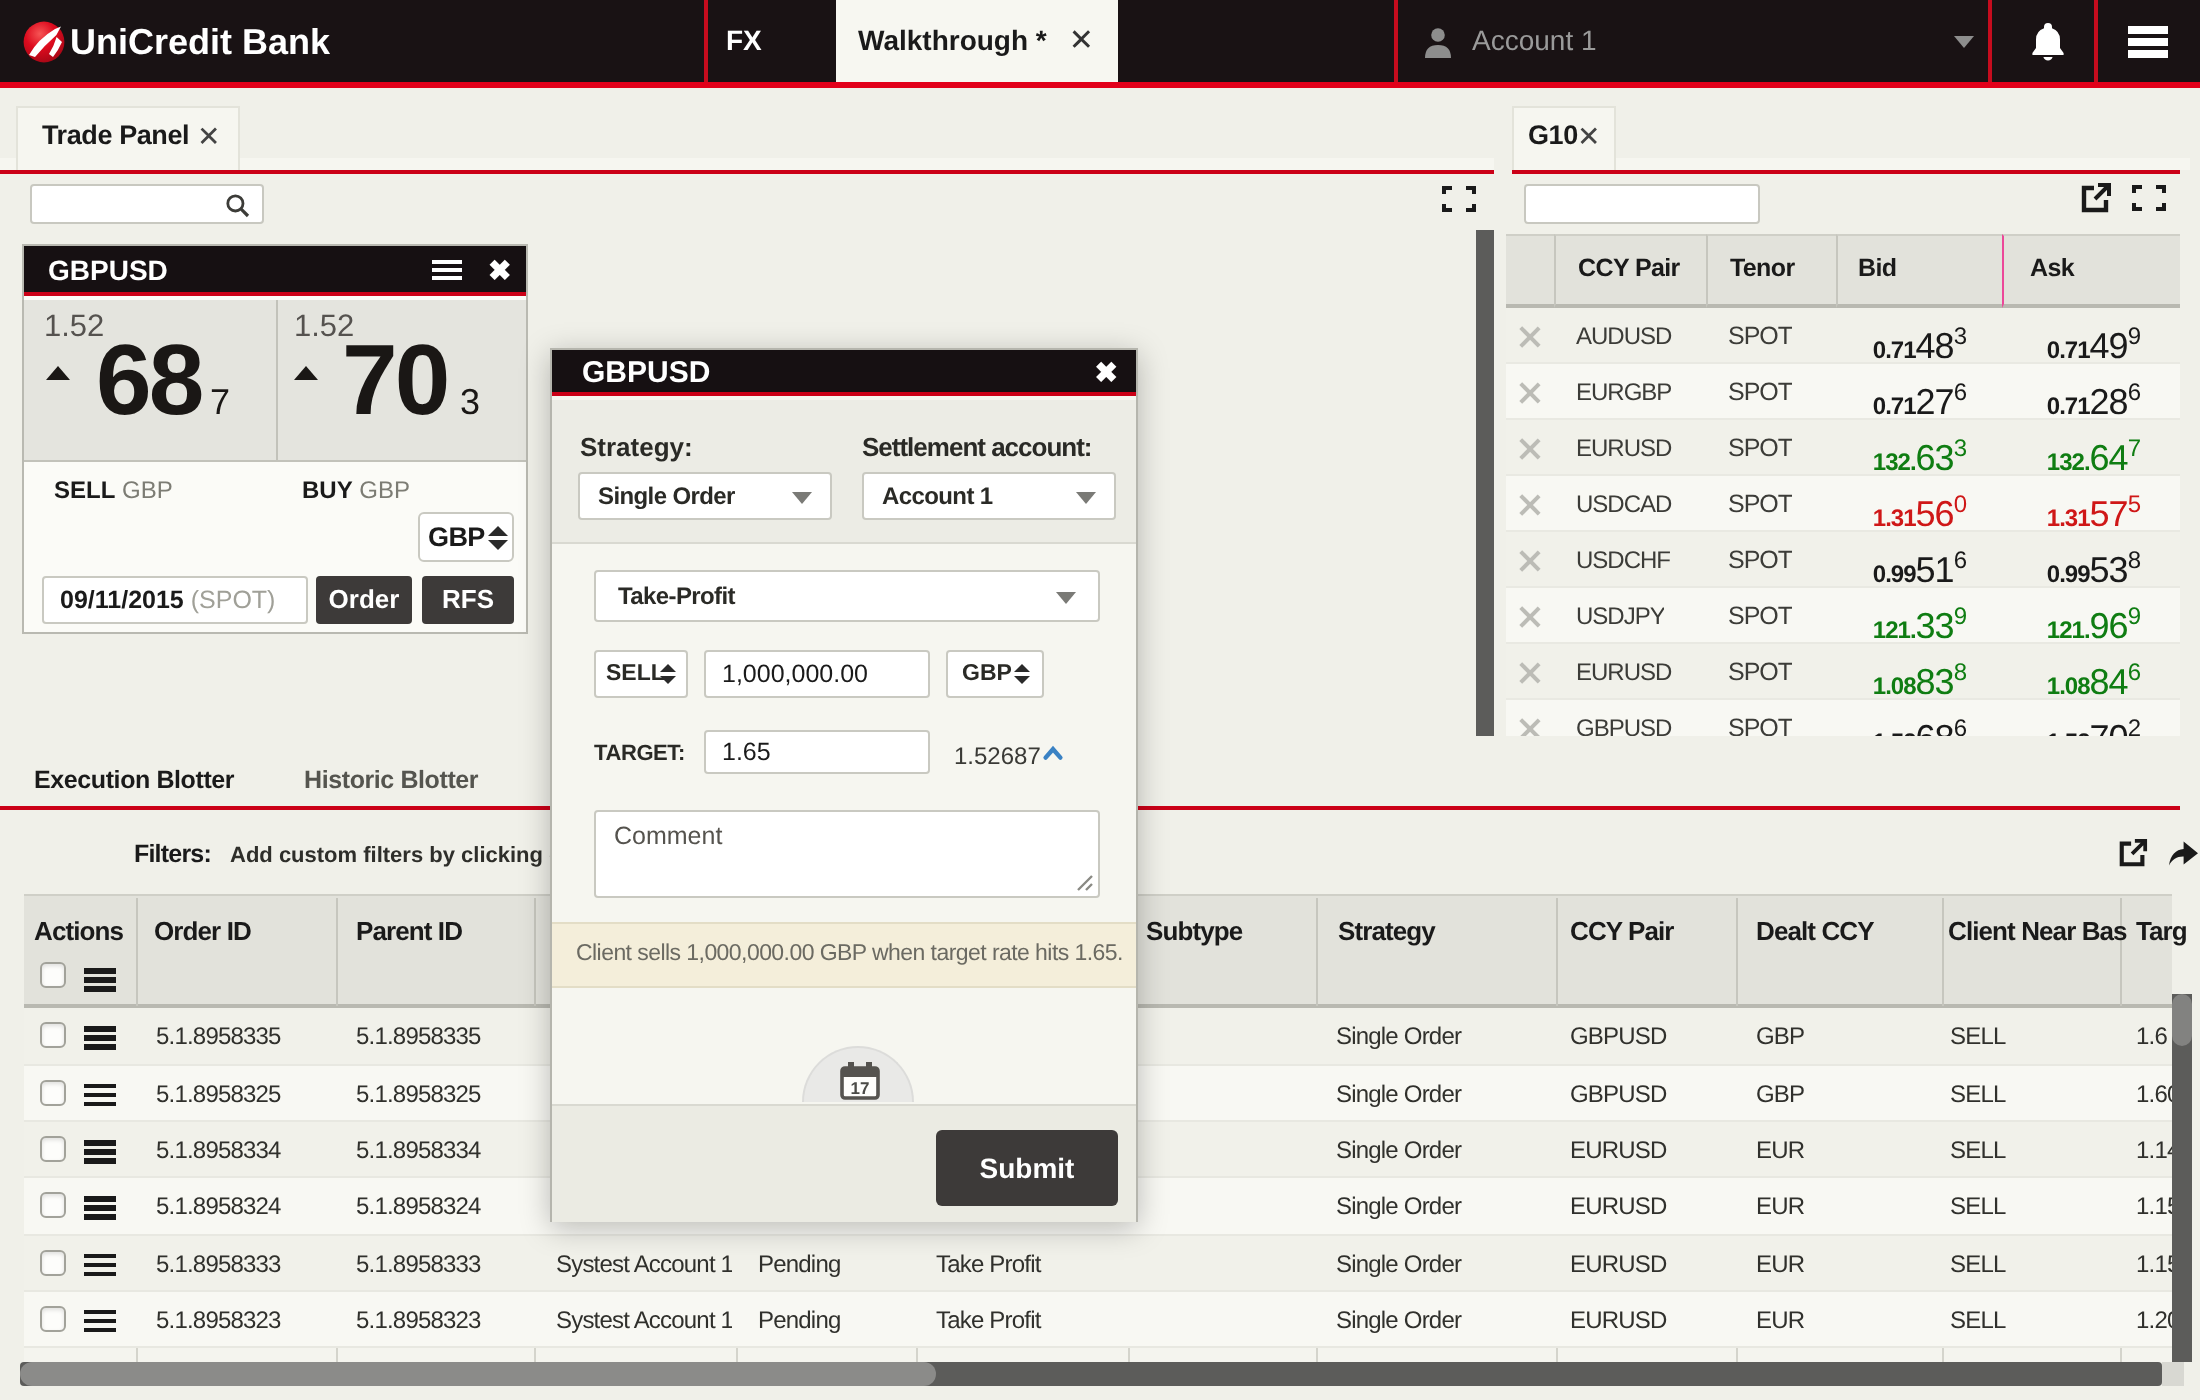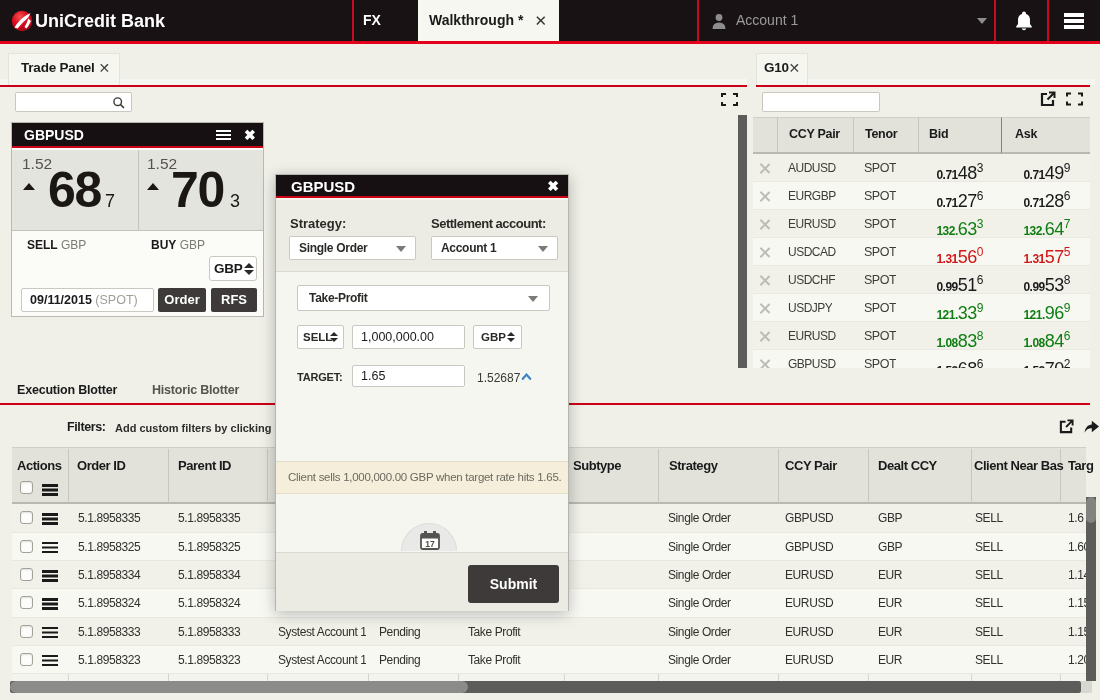--- a/index.html
+++ b/index.html
@@ -432,20 +432,26 @@
         <div class="u"></div>
         <div class="d"></div>
       </div>
   </div>
   <div class="dlbl" style="left:21px;top:196px;font-size:11px;letter-spacing:-0.2px">TARGET:</div>
   <div class="inp" style="left:76px;top:190px;width:113px;height:22px;line-height:20px"><span style="margin-left:8px">1.65</span></div>
   <div style="position:absolute;left:201px;top:196px;font-size:12px;color:#3a3a36">1.52687</div>
   <svg style="position:absolute;left:245px;top:197px" width="11" height="9" viewBox="0 0 11 9">
       <path d="M1.8 6.8 L5.5 2.6 L9.2 6.8" fill="none" stroke="#3a82c4" stroke-width="2.2" stroke-linecap="round"></path>
     </svg>
+  <div class="inp" style="left:21px;top:230px;width:253px;height:44px">
+    <span style="position:absolute;left:9px;top:5px;color:#55534e">Comment</span>
+    <svg style="position:absolute;right:2px;bottom:2px" width="9" height="9" viewBox="0 0 9 9">
+        <path d="M8 1 L1 8 M8 5 L5 8" stroke="#8a8a84" stroke-width="1.2" fill="none"></path>
+      </svg>
+  </div>
   <div id="beige"><span style="margin-left:12px">Client sells 1,000,000.00 GBP when target rate hits 1.65.</span></div>
   <div id="semicirc">
     <svg style="position:absolute;left:17px;top:6px" width="22" height="21" viewBox="0 0 22 21">
       <rect x="2" y="4" width="18" height="15" rx="1.5" fill="#fdfdfb" stroke="#55534f" stroke-width="1.8"></rect>
       <rect x="2" y="4" width="18" height="4.5" fill="#55534f"></rect>
       <rect x="5" y="1" width="3" height="4.5" fill="#55534f"></rect>
         <rect x="14" y="1" width="3" height="4.5" fill="#55534f"></rect>
       <text x="11" y="17" text-anchor="middle" font-size="8.5" font-weight="bold" fill="#4a4a46" font-family="Liberation Sans, sans-serif">17</text>
     </svg>
   </div>

